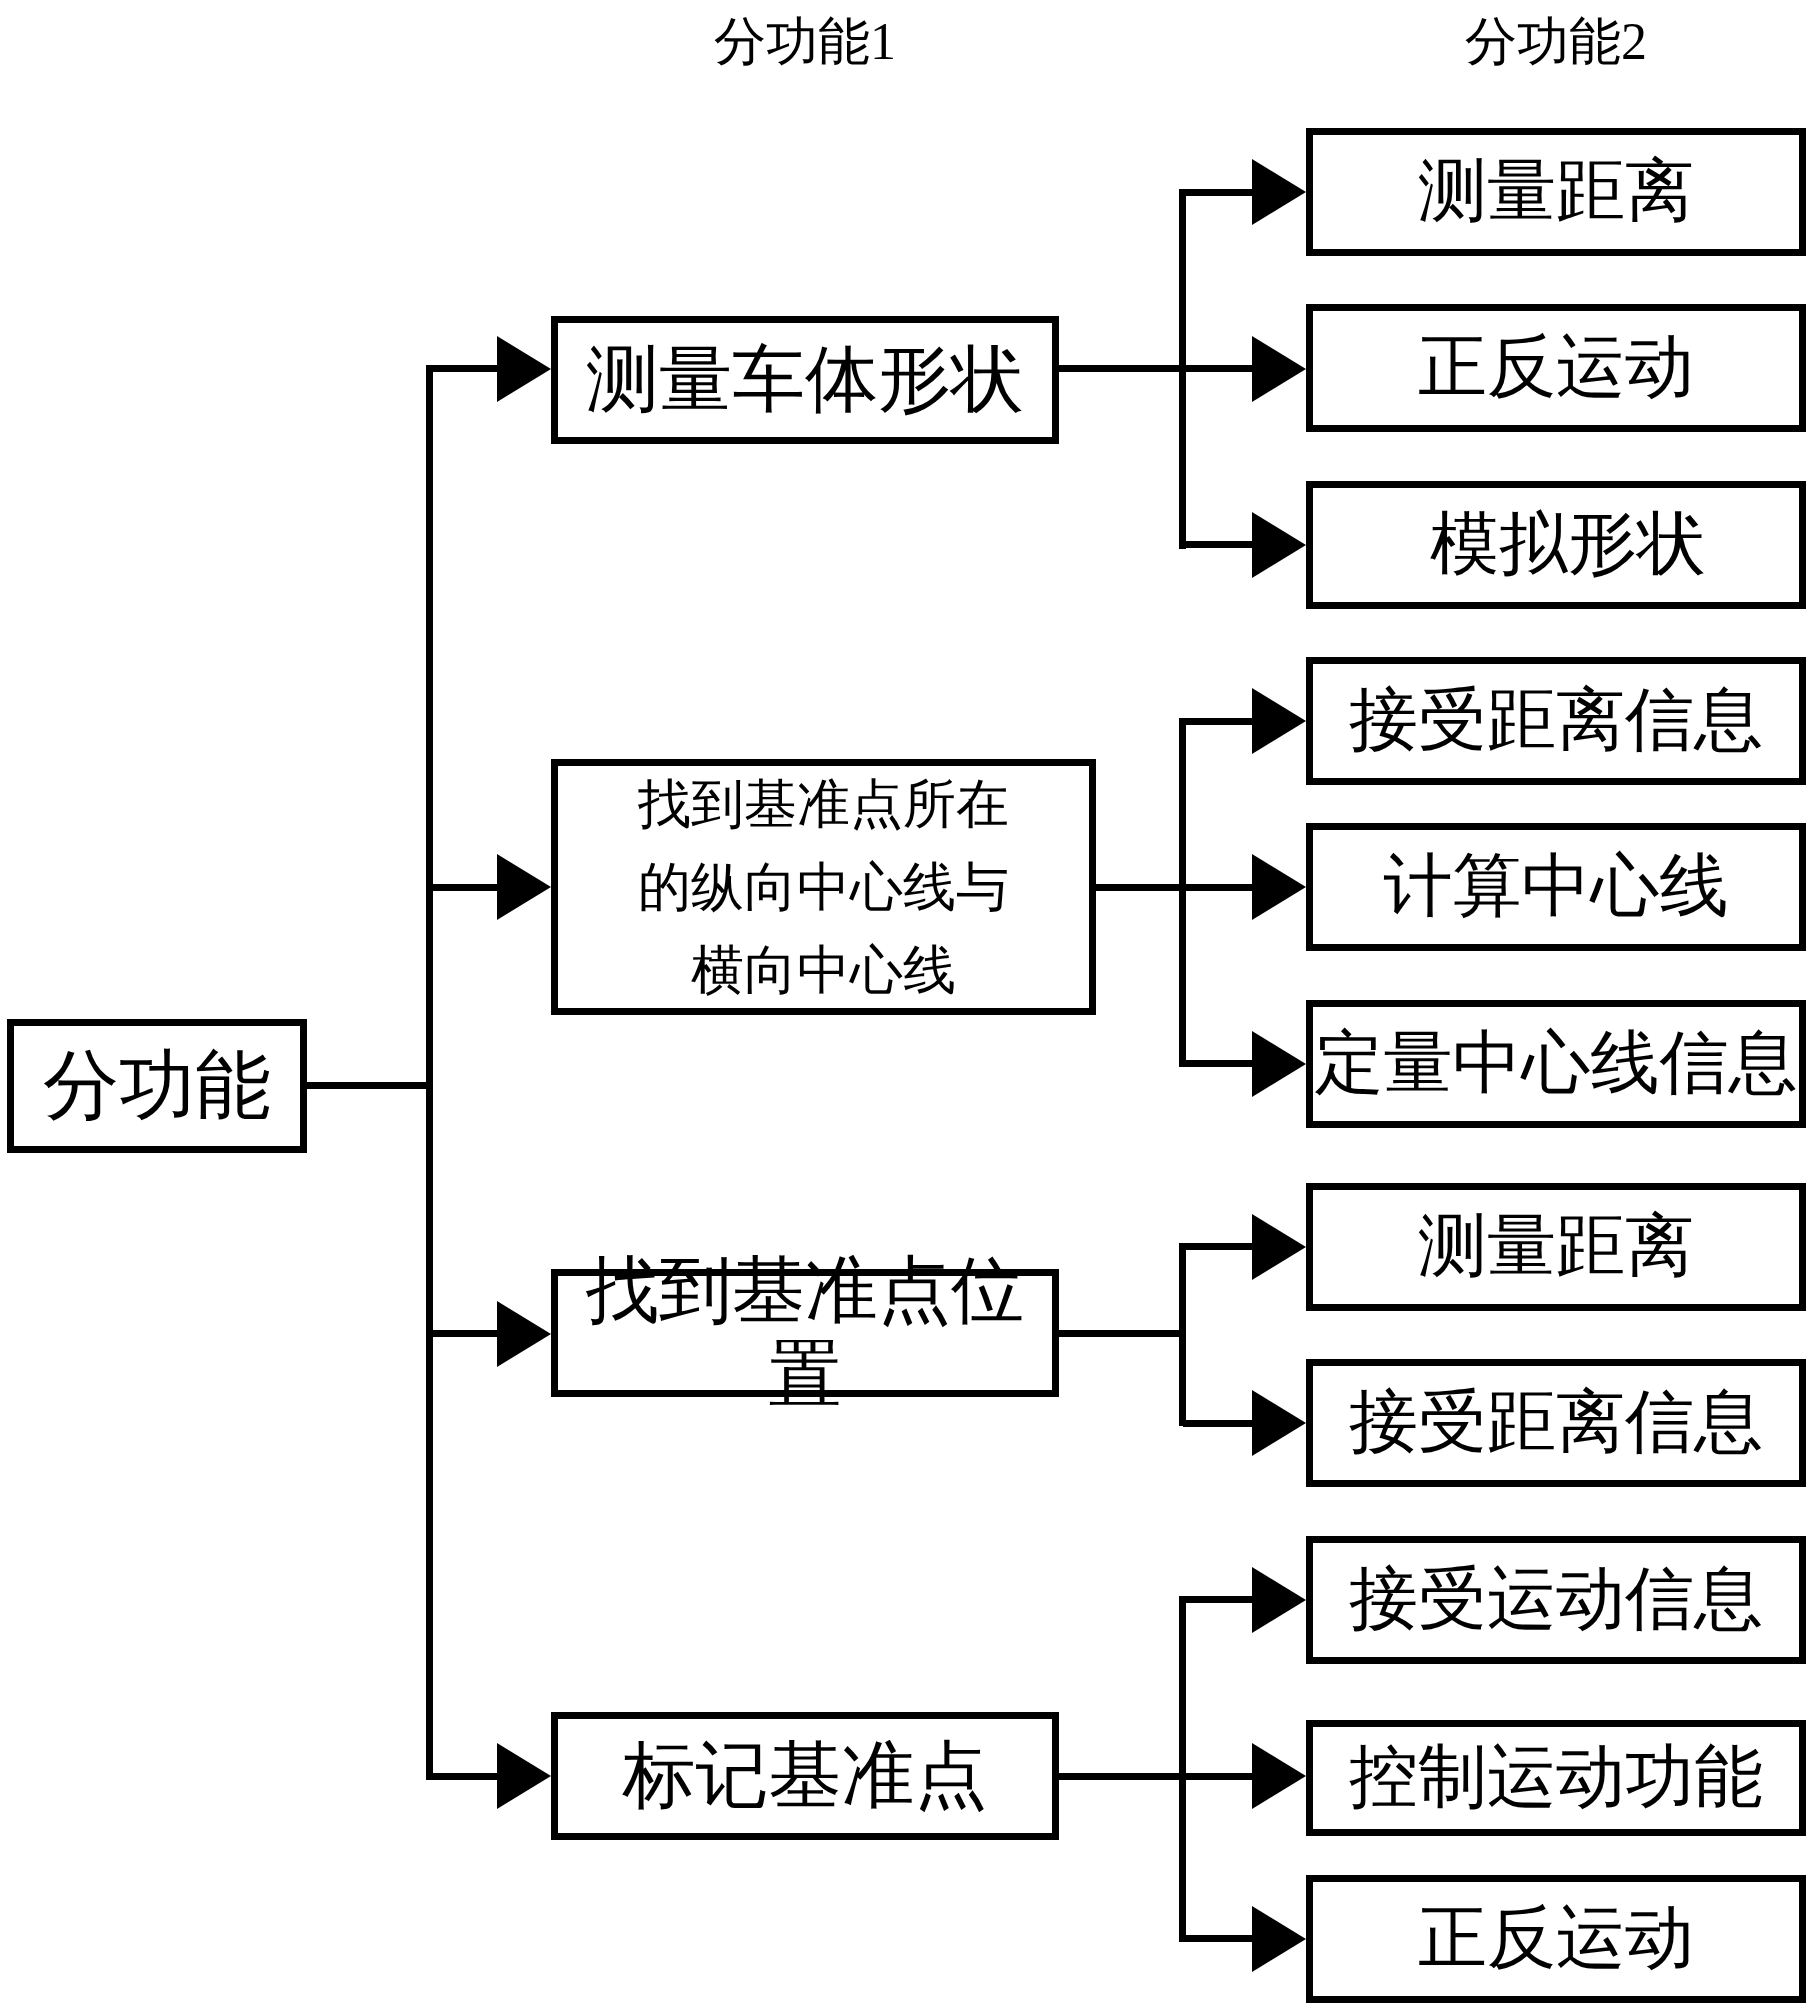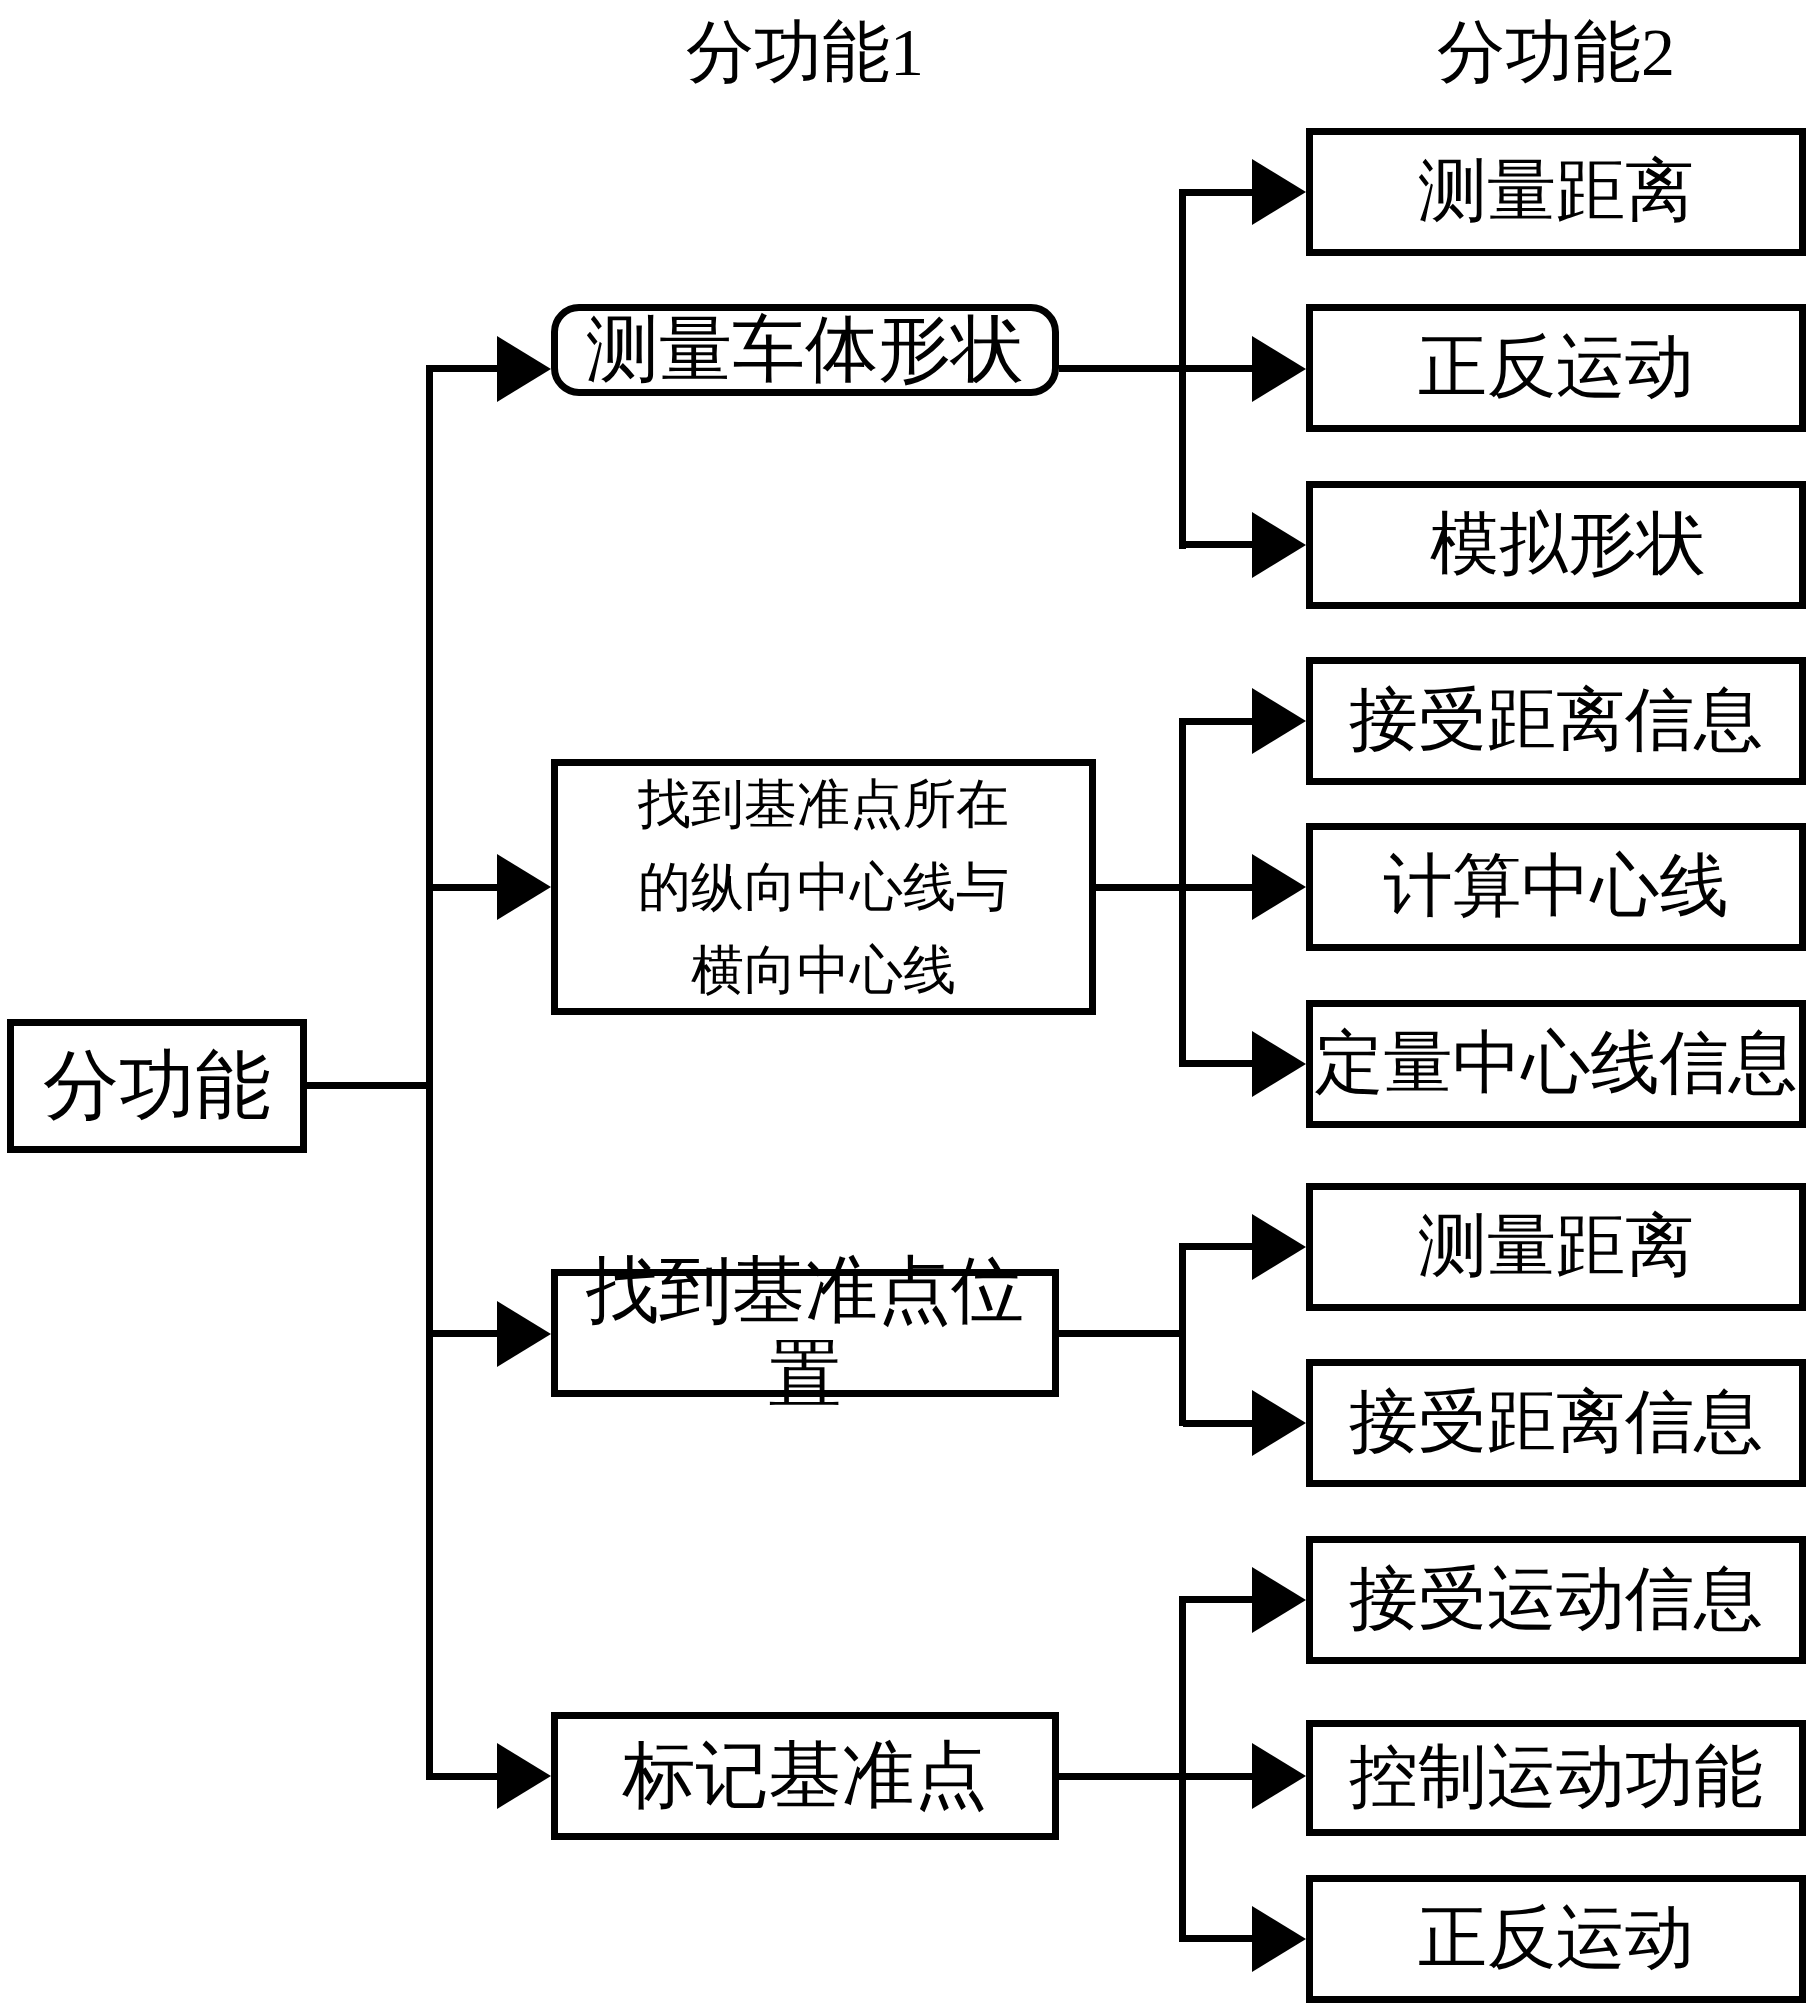--- a/index.html
+++ b/index.html
@@ -11,21 +11,21 @@
     position: relative;
     width: 1812px;
     height: 2006px;
     background: #ffffff;
     font-family: "Liberation Serif", "DejaVu Serif", serif;
     color: #000000;
   }
   .header {
     position: absolute;
     text-align: center;
-    font-size: 68px;
+    font-size: 52px;
     font-weight: 400;
     white-space: nowrap;
   }
   .box {
     position: absolute;
     border: 7px solid #000000;
     background: #ffffff;
     display: flex;
     align-items: center;
     justify-content: center;
@@ -72,21 +72,21 @@
   <div class="line" style="left:430px; top:365px; width:67px; height:7px;"></div>
   <div class="line" style="left:430px; top:884px; width:67px; height:7px;"></div>
   <div class="line" style="left:430px; top:1330px; width:67px; height:7px;"></div>
   <div class="line" style="left:430px; top:1773px; width:67px; height:7px;"></div>
 
   <div class="arrowhead" style="left:497px; top:336px;"></div>
   <div class="arrowhead" style="left:497px; top:854px;"></div>
   <div class="arrowhead" style="left:497px; top:1301px;"></div>
   <div class="arrowhead" style="left:497px; top:1743px;"></div>
 
-  <div class="box" style="left:551px; top:304px; width:508px; height:92px;border-radius:28px;">测量车体形状</div>
+  <div class="box" style="left:551px; top:316px; width:508px; height:128px;">测量车体形状</div>
   <div class="box multiline" style="left:551px; top:759px; width:545px; height:256px;">找到基准点所在
 的纵向中心线与
 横向中心线</div>
   <div class="box" style="left:551px; top:1269px; width:508px; height:128px;">找到基准点位置</div>
   <div class="box" style="left:551px; top:1712px; width:508px; height:128px;">标记基准点</div>
 
   <div class="line" style="left:1059px; top:365px; width:127px; height:7px;"></div>
   <div class="line" style="left:1179px; top:189px; width:7px; height:360px;"></div>
   <div class="line" style="left:1183px; top:189px; width:69px; height:7px;"></div>
   <div class="line" style="left:1183px; top:365px; width:69px; height:7px;"></div>

